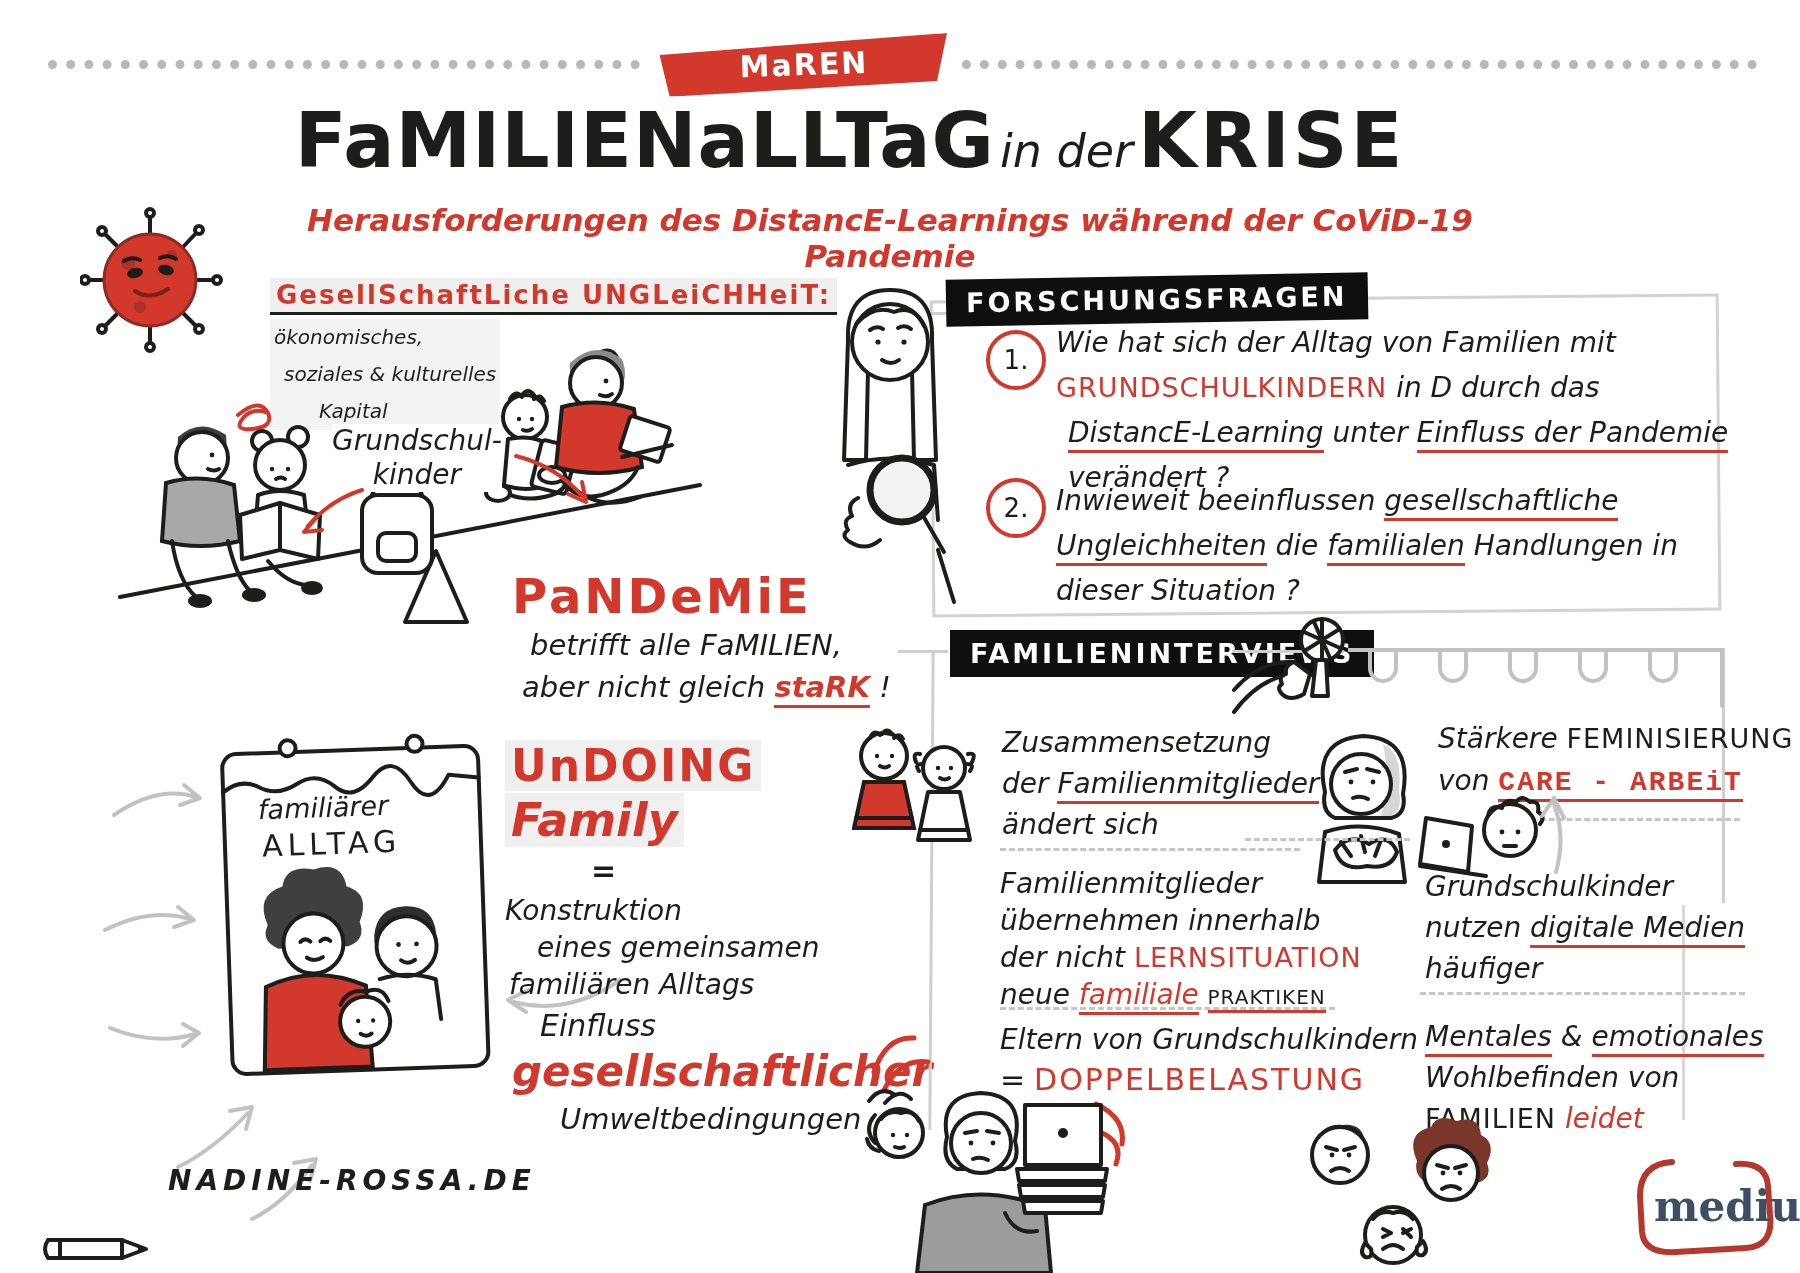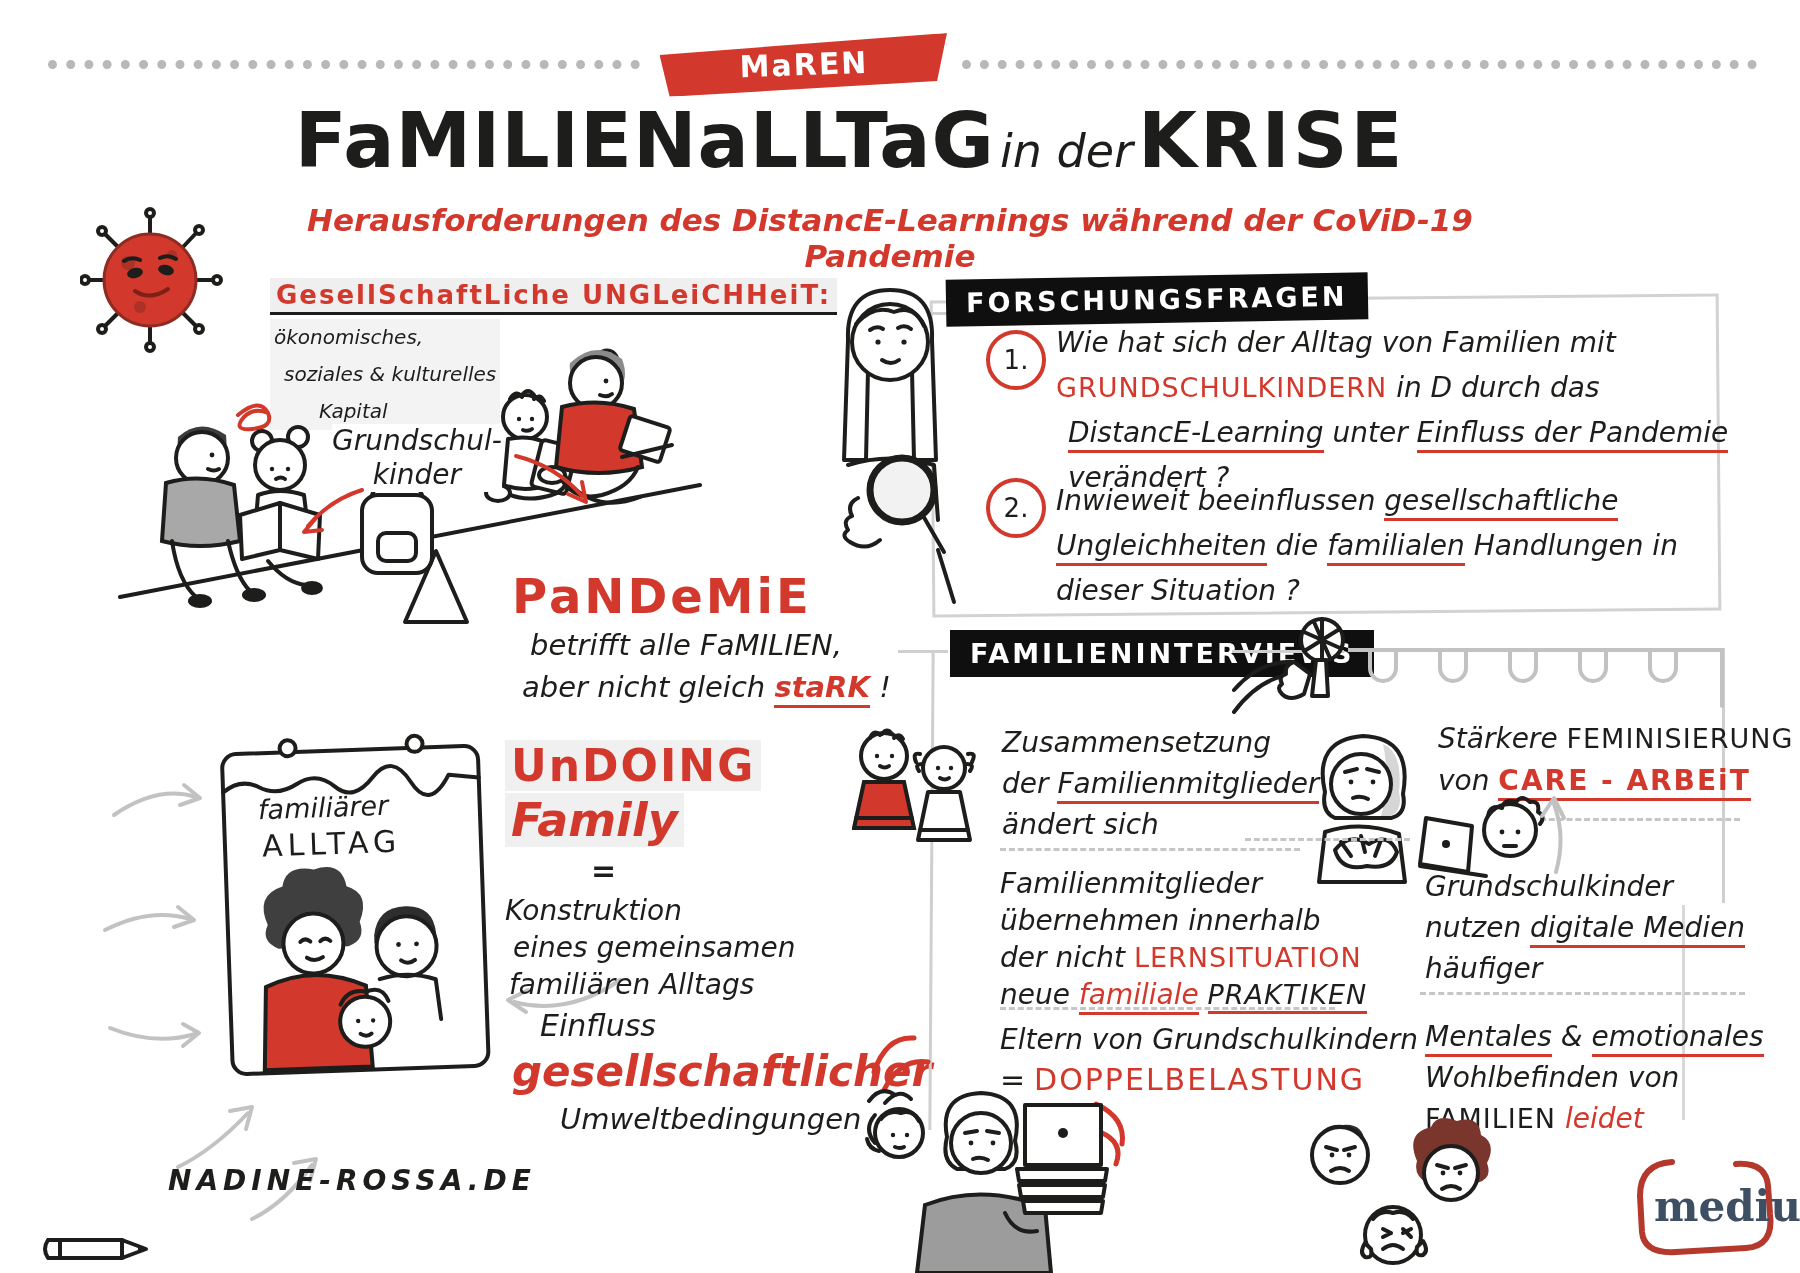--- a/index.html
+++ b/index.html
@@ -218,21 +218,21 @@
   </svg>
   <div class="abs hw" style="left:258px;top:792px;font-size:27px;transform:rotate(-2deg);">familiärer</div>
   <div class="abs caps" style="left:262px;top:826px;font-size:30px;letter-spacing:5px;transform:rotate(-2deg);">ALLTAG</div>
 
   <div class="abs" style="left:505px;top:740px;">
     <div class="red" style="font-size:44px;font-weight:bold;letter-spacing:2px;background:#f0f0f0;display:inline-block;padding:0 6px;">UnDOING</div><br>
     <div class="red hw" style="font-size:46px;font-weight:bold;background:#f0f0f0;display:inline-block;padding:0 6px;margin-top:2px;">Family</div>
     <div style="font-size:30px;font-weight:bold;margin:6px 0 0 86px;">=</div>
     <div class="hw" style="font-size:28px;line-height:37px;margin-top:4px;">
       <div class="line">Konstruktion</div>
-      <div class="line" style="padding-left:8px;">eines gemeinsamen</div>
+      <div class="line" style="padding-left:8px;margin-left:24px;">eines gemeinsamen</div>
       <div class="line" style="padding-left:4px;">familiären Alltags</div>
     </div>
   </div>
 
   <div class="abs" style="left:512px;top:1008px;">
     <div class="hw" style="font-size:30px;padding-left:28px;">Einfluss</div>
     <div class="red hw line" style="font-size:42px;font-weight:bold;margin-top:4px;">gesellschaftlicher</div>
     <div class="hw line" style="font-size:29px;margin:6px 0 0 48px;">Umweltbedingungen</div>
   </div>
 
@@ -352,21 +352,21 @@
     <path d="M40,128 q14,-18 34,-6 q20,-12 28,8 q-6,18 -30,14 q-26,6 -32,-16" class="skf"></path>
     <path d="M46,120 l10,14 M66,114 l4,16 M86,118 l-6,16" class="sk" stroke-width="3"></path>
   </svg>
   <div class="abs hw" style="left:1438px;top:718px;font-size:28px;line-height:42px;">
     <div class="line">
       <span>Stärkere</span>
       <span class="caps" style="font-size:27px;">FEMINISIERUNG</span>
     </div>
     <div class="line">
       <span>von</span>
-      <span class="red caps ured" style="font-size:28px;font-weight:bold;letter-spacing:2px;">CARE - ARBEiT</span>
+      <span class="red caps ured" style="font-size:28px;font-weight:bold;letter-spacing:2px;font-family:Liberation Mono, monospace;">CARE - ARBEiT</span>
     </div>
   </div>
   <div class="abs dash" style="left:1540px;top:818px;width:200px;"></div>
   <div class="abs dash" style="left:1245px;top:838px;width:165px;"></div>
 
   <svg class="abs" style="left:1408px;top:788px;" width="160" height="100" viewBox="0 0 160 100">
     <circle cx="102" cy="42" r="26" class="skf"></circle>
     <path d="M80,28 q2,-12 14,-8 q2,-10 14,-6 q6,-8 14,0 q10,-2 8,10 q8,4 2,12" class="sk" stroke-width="3.5"></path>
     <circle cx="94" cy="44" r="2.4" fill="#1d1d1b"></circle>
       <circle cx="110" cy="44" r="2.4" fill="#1d1d1b"></circle>
@@ -390,21 +390,21 @@
   <div class="abs hw" style="left:1000px;top:865px;font-size:28px;line-height:37px;">
     <div class="line">Familienmitglieder</div>
     <div class="line">übernehmen innerhalb</div>
     <div class="line">
       <span>der nicht</span>
       <span class="red caps" style="font-size:27px;">LERNSITUATION</span>
     </div>
     <div class="line">
       <span>neue</span>
       <span class="red ured">familiale</span>
-      <span class="caps ured" style="font-size:27px;font-style:italic;">PRAKTIKEN</span>
+      <span class="caps ured" style="font-size:20px;">PRAKTIKEN</span>
     </div>
   </div>
   <div class="abs dash" style="left:1000px;top:1007px;width:335px;"></div>
 
   <div class="abs hw" style="left:1000px;top:1020px;font-size:28px;line-height:40px;">
     <div class="line">Eltern von Grundschulkindern</div>
     <div class="line">
       <span style="font-style:normal;font-size:30px;">=</span>
       <span class="red caps" style="font-size:30px;letter-spacing:2px;">DOPPELBELASTUNG</span>
     </div>

